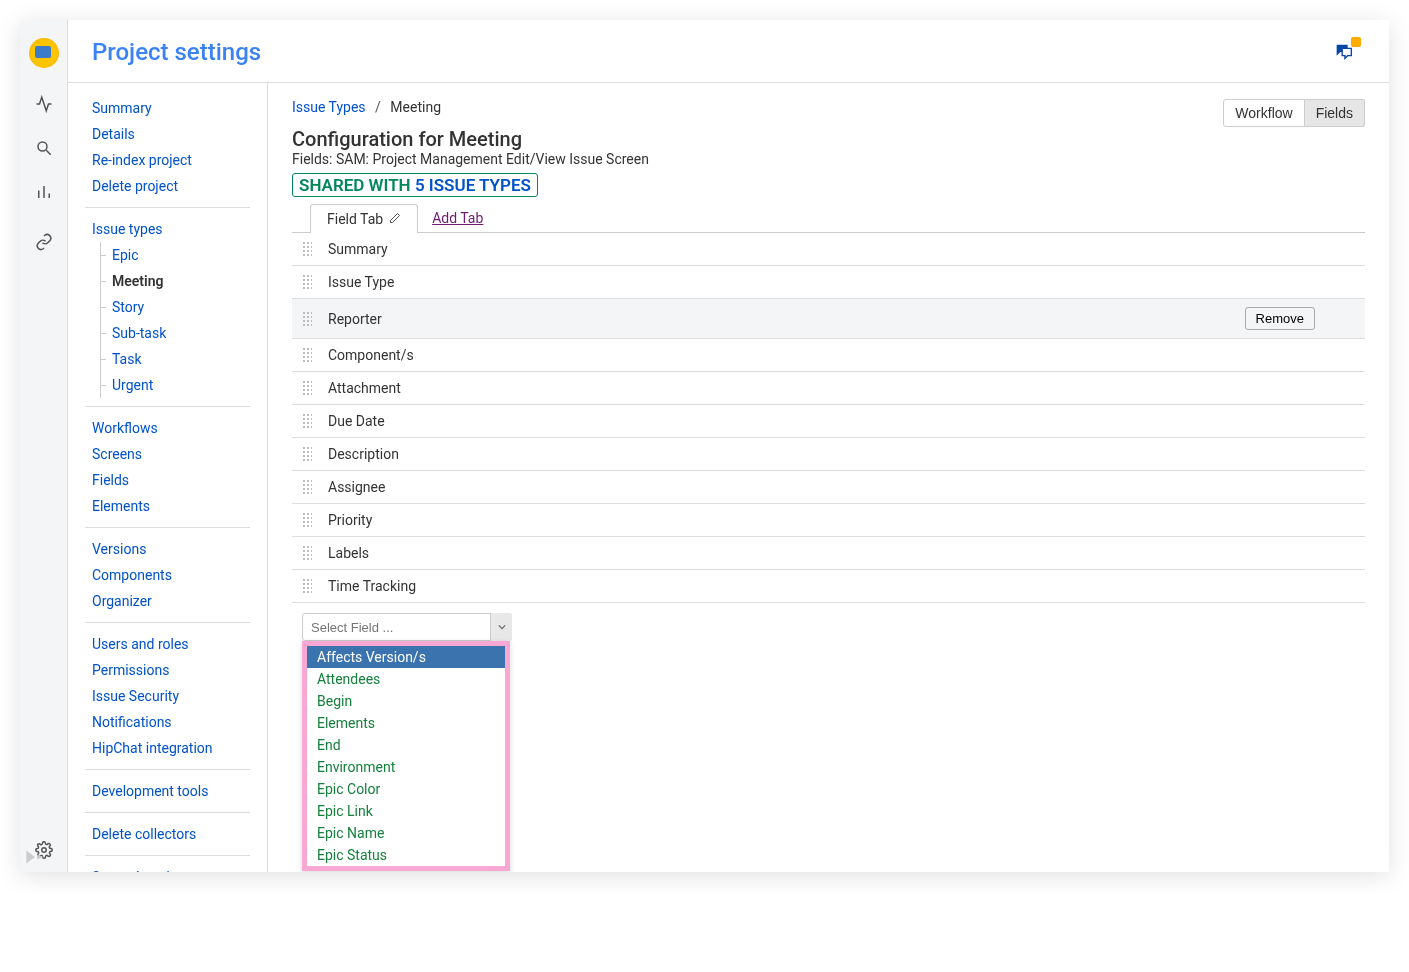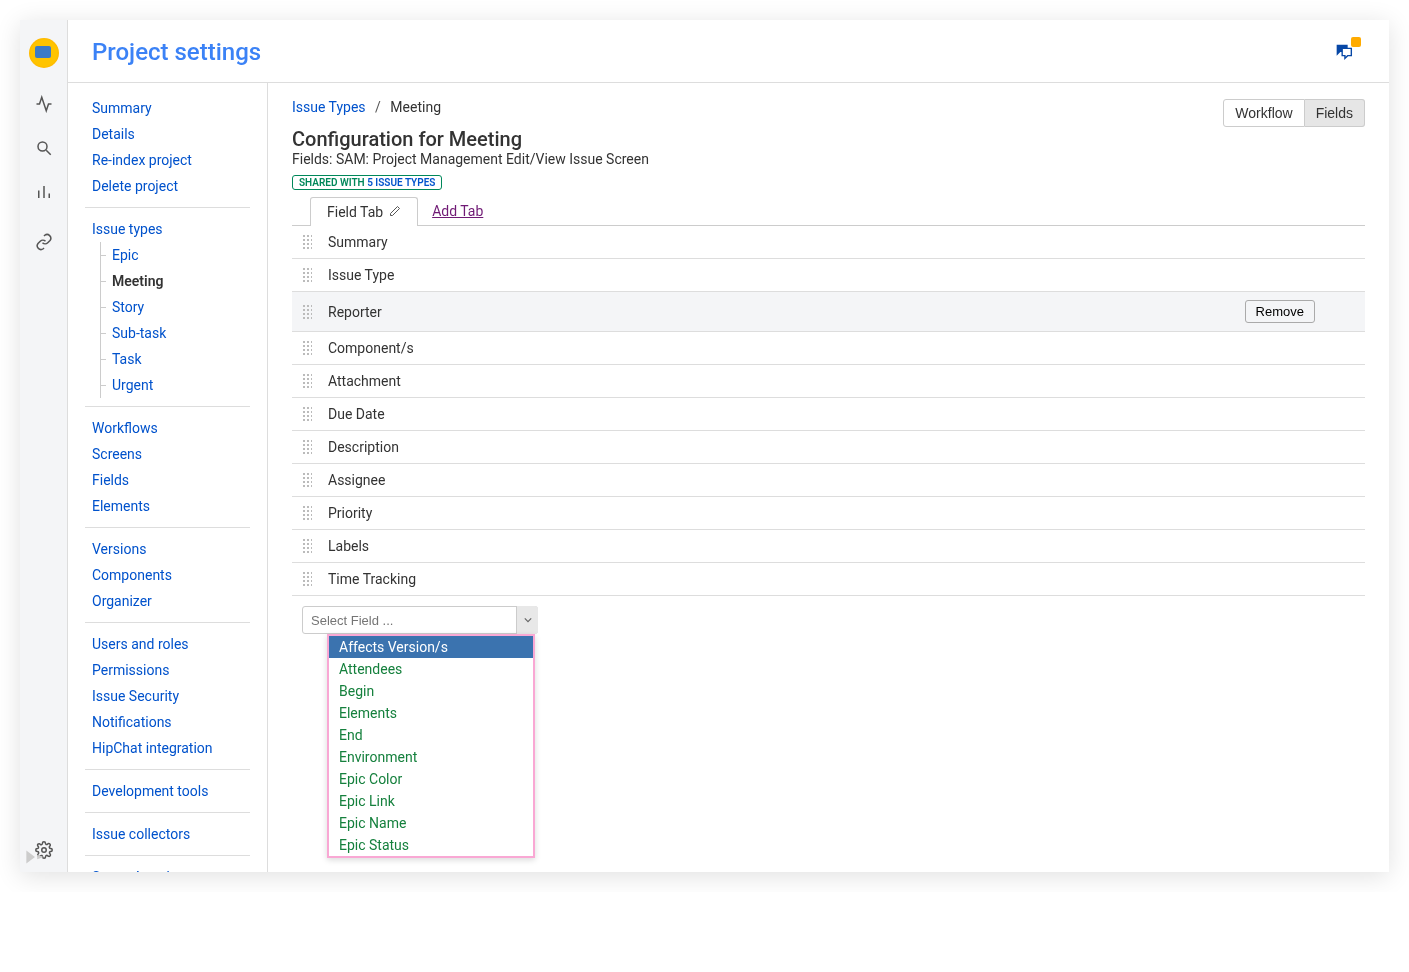--- a/index.html
+++ b/index.html
@@ -111,21 +111,21 @@
     .breadcrumb { font-size: 14px; margin-bottom: 12px; color: #333; }
     .breadcrumb a { color: #0052cc; cursor: pointer; }
     .breadcrumb .sep { margin: 0 6px; color: #555; }
     .config-title { font-size: 20px; font-weight: 500; }
     .fields-desc { font-size: 14px; color: #333; margin-bottom: 6px; }
     .shared-badge {
       display: inline-block;
       border: 1px solid #00875a;
       border-radius: 3px;
       padding: 1px 6px;
-      font-size: 10px;
+      font-size: 17px;
       font-weight: 600;
       color: #00875a;
       margin-bottom: 6px;
     }
     .shared-badge .link { color: #0052cc; cursor: pointer; }
     .header-buttons { position: absolute; top: 16px; right: 24px; display: flex; }
     .header-buttons .btn {
       border: 1px solid #ccc;
       background: #f4f5f7;
       padding: 5px 11px;
@@ -172,44 +172,43 @@
       border: 1px solid #aaa;
       background: #f4f5f7;
       padding: 3px 10px;
       font-size: 13px;
       border-radius: 3px;
       cursor: pointer;
       margin-right: 40px;
     }
     
     
-    .select-wrap { margin-top: 10px; margin-left: 10px; position: relative; width: 236px; }
+    .select-wrap { margin-top: 10px; margin-left: 10px; position: relative; width: 210px; }
     .select-input {
       width: 100%; height: 28px;
       border: 1px solid #ccc; border-radius: 3px;
       padding: 0 28px 0 8px;
       font-size: 13px;
     }
     .select-caret {
       position: absolute; right: 0; top: 0;
       width: 22px; height: 28px;
       background: #e8e8e8;
       border-left: 1px solid #ccc;
       display: flex; align-items: center; justify-content: center;
       border-radius: 0 3px 3px 0;
       cursor: pointer;
     }
     .dropdown {
       position: absolute; left: 0; top: 28px;
       width: 208px;
-      border: 2px solid #f9a8d4;
+      border: 5px solid #f9a8d4;
       background: #fff;
       box-shadow: 0 2px 6px rgba(0,0,0,0.15);
       z-index: 10;
-      margin-left: 25px;
     }
     .dropdown-inner {
       max-height: 220px;
       overflow-y: scroll;
     }
     .dd-item {
       padding: 3px 10px;
       font-size: 14px;
       cursor: pointer;
       color: #15803d;
@@ -299,21 +298,21 @@
             <div class="nav-item">Organizer</div>
             <div class="nav-group-sep"></div>
             <div class="nav-item">Users and roles</div>
             <div class="nav-item">Permissions</div>
             <div class="nav-item">Issue Security</div>
             <div class="nav-item">Notifications</div>
             <div class="nav-item">HipChat integration</div>
             <div class="nav-group-sep"></div>
             <div class="nav-item">Development tools</div>
             <div class="nav-group-sep"></div>
-            <div class="nav-item">Issue collectors</div>
+            <div class="nav-item">Delete collectors</div>
             <div class="nav-group-sep"></div>
             <div class="nav-item">Smart Attachments</div>
           </nav>
 
       <div class="body-panel">
         <div class="header-buttons">
           <button class="btn">Workflow</button>
           <button class="btn">Fields</button>
         </div>
         <div class="breadcrumb">

